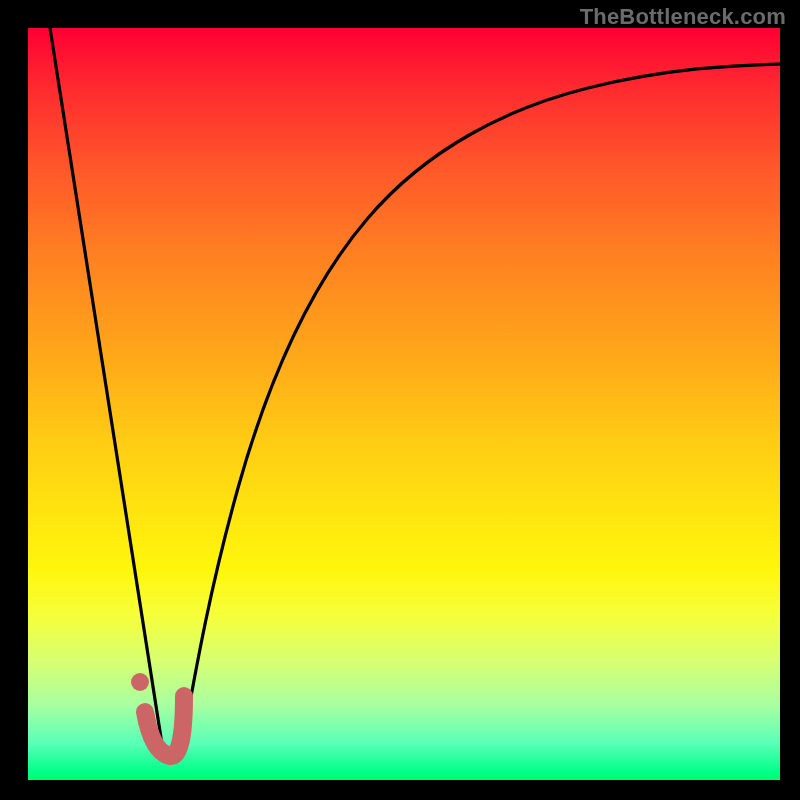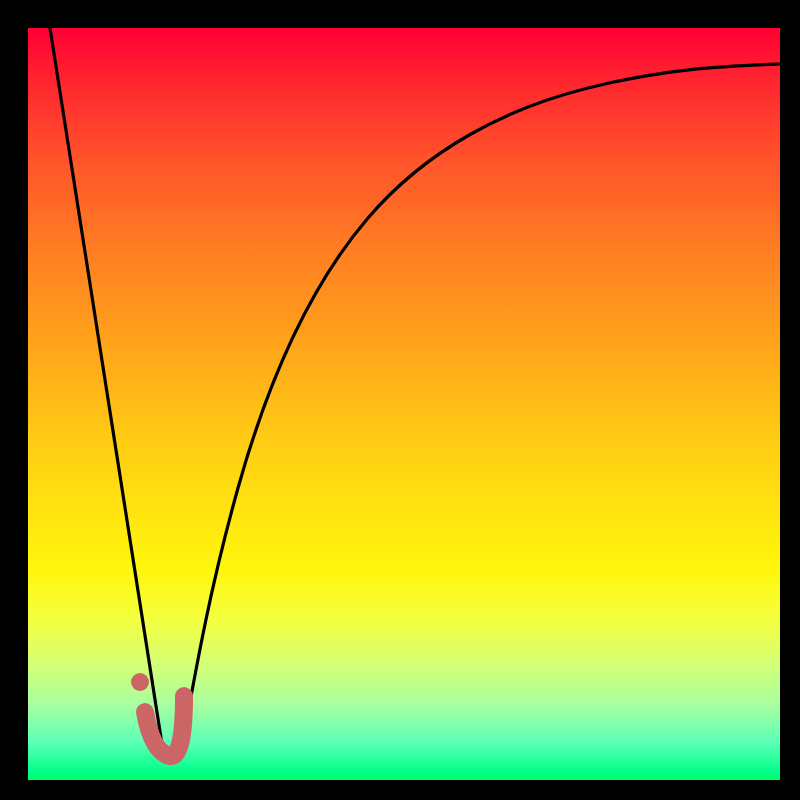--- a/index.html
+++ b/index.html
@@ -70,13 +70,14 @@
                C 168 640, 182 560, 210 460
                C 238 360, 280 260, 340 190
                C 400 120, 480 80, 560 60
                C 640 40, 700 38, 752 36" stroke="#000" stroke-width="3.2" fill="none" stroke-linecap="round"></path>
       <path d="M 117 684
                Q 124 724, 142 728
                Q 156 730, 156 668" stroke="#cc6666" stroke-width="18" fill="none" stroke-linecap="round" stroke-linejoin="round"></path>
       <circle cx="112" cy="654" r="9" fill="#cc6666"></circle>
     </svg>
   </div>
+  <div class="watermark">TheBottleneck.com</div>
 </div>
 
 </body></html>

